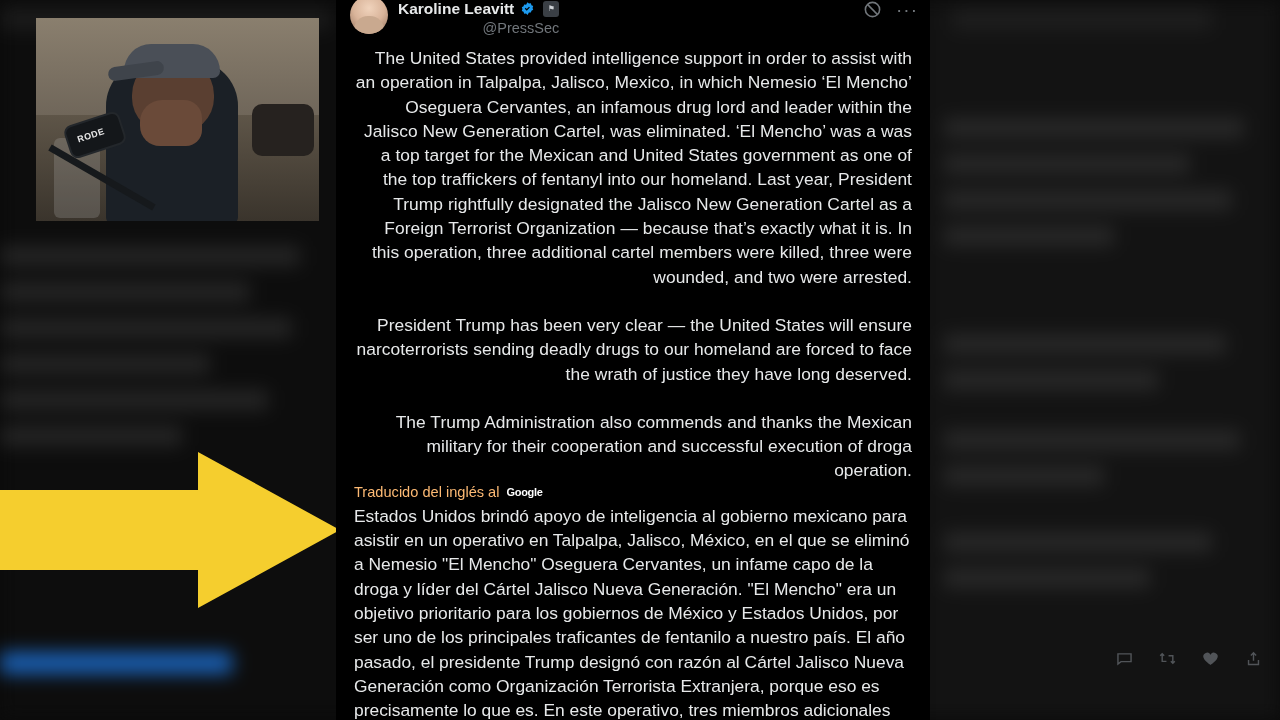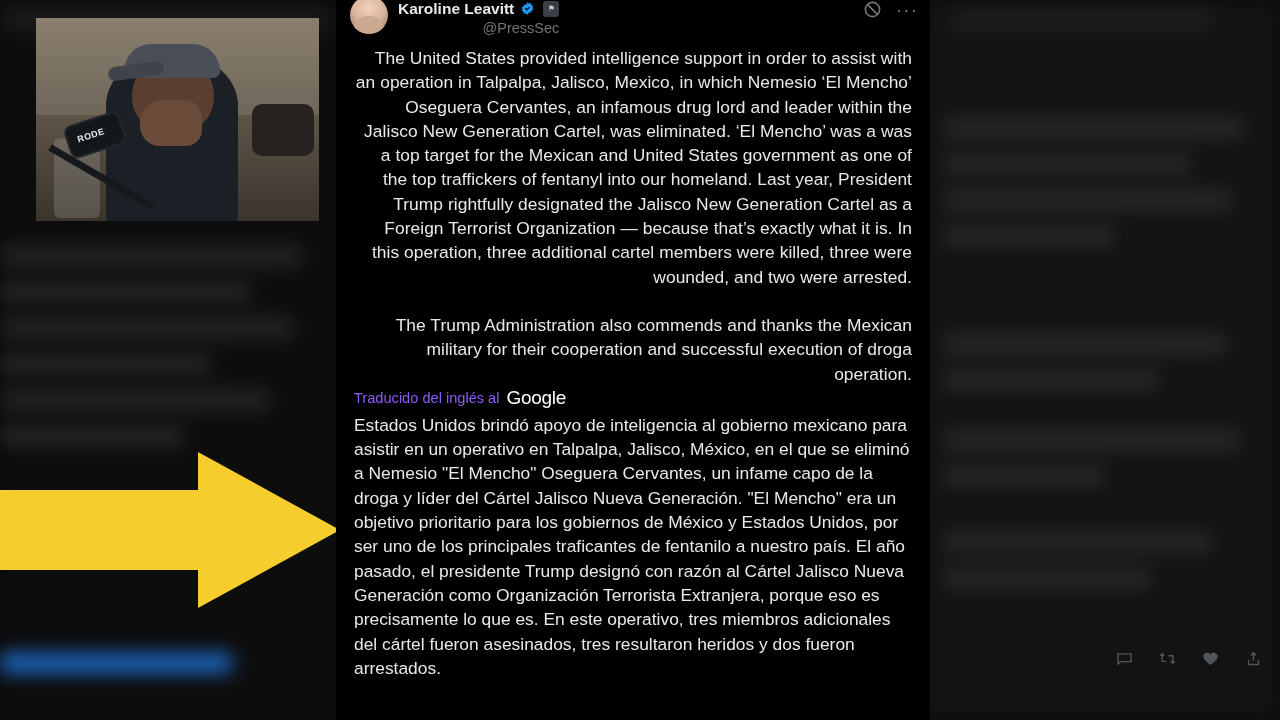--- a/index.html
+++ b/index.html
@@ -241,24 +241,24 @@
   .tweet-body p { margin: 0 0 24px 0; text-align: right; }
   .tweet-body p.last-en { margin-bottom: 0; }
 
   .translate-row {
     padding: 1px 18px 0 18px;
     display: flex;
     align-items: center;
     gap: 7px;
     font-size: 14.6px;
   }
-  .translate-link { color: #8b5cf6; text-align: right; }
+  .translate-link { color: #fdba74; text-align: right; }
   .google-wordmark {
-    font-size: 19px;
-    font-weight: normal;
+    font-size: 11px;
+    font-weight: bold;
     letter-spacing: -0.3px;
     color: #ffffff;
   }
   .translated {
     padding: 4px 18px 0 18px;
     font-size: 17.4px;
     line-height: 24.3px;
     color: #e7e9ea;
   }
 
@@ -372,20 +372,21 @@
               <circle cx="12" cy="12" r="9"></circle>
               <line x1="5.6" y1="5.6" x2="18.4" y2="18.4"></line>
             </svg>
         </span>
         <span class="dots">···</span>
       </div>
     </div>
 
     <div class="tweet-body">
       <p>The United States provided intelligence support in order to assist with an operation in Talpalpa, Jalisco, Mexico, in which Nemesio ‘El Mencho’ Oseguera Cervantes, an infamous drug lord and leader within the Jalisco New Generation Cartel, was eliminated. ‘El Mencho’ was a was a top target for the Mexican and United States government as one of the top traffickers of fentanyl into our homeland. Last year, President Trump rightfully designated the Jalisco New Generation Cartel as a Foreign Terrorist Organization — because that’s exactly what it is. In this operation, three additional cartel members were killed, three were wounded, and two were arrested.</p>
+      <p>President Trump has been very clear — the United States will ensure narcoterrorists sending deadly drugs to our homeland are forced to face the wrath of justice they have long deserved.</p>
       <p class="last-en">The Trump Administration also commends and thanks the Mexican military for their cooperation and successful execution of droga operation.</p>
     </div>
 
     <div class="translate-row">
       <span class="translate-link">Traducido del inglés al</span>
       <span class="google-wordmark">Google</span>
     </div>
 
     <div class="translated">Estados Unidos brindó apoyo de inteligencia al gobierno mexicano para asistir en un operativo en Talpalpa, Jalisco, México, en el que se eliminó a Nemesio "El Mencho" Oseguera Cervantes, un infame capo de la droga y líder del Cártel Jalisco Nueva Generación. "El Mencho" era un objetivo prioritario para los gobiernos de México y Estados Unidos, por ser uno de los principales traficantes de fentanilo a nuestro país. El año pasado, el presidente Trump designó con razón al Cártel Jalisco Nueva Generación como Organización Terrorista Extranjera, porque eso es precisamente lo que es. En este operativo, tres miembros adicionales del cártel fueron asesinados, tres resultaron heridos y dos fueron arrestados.</div>
   </div>

